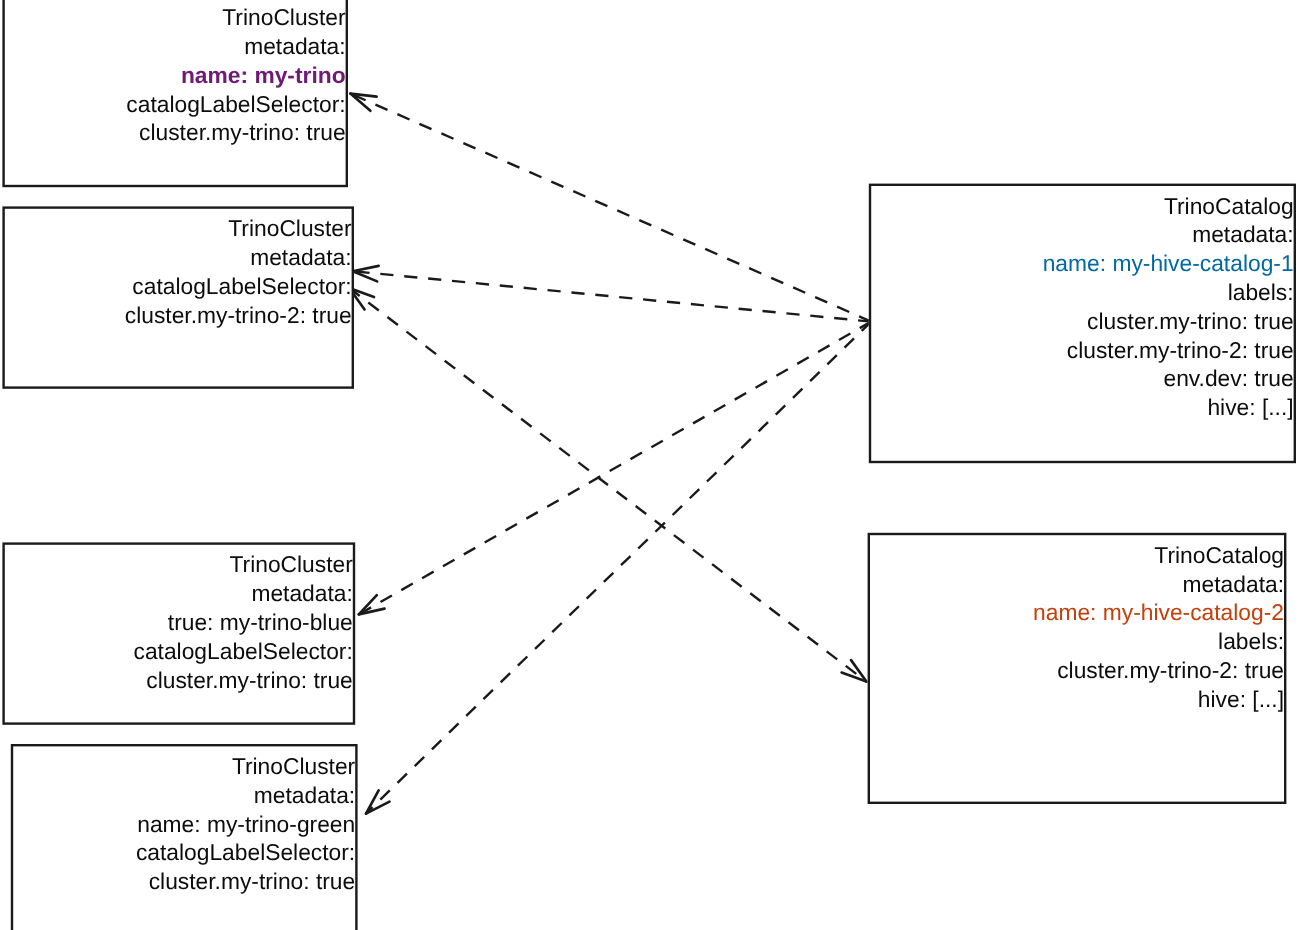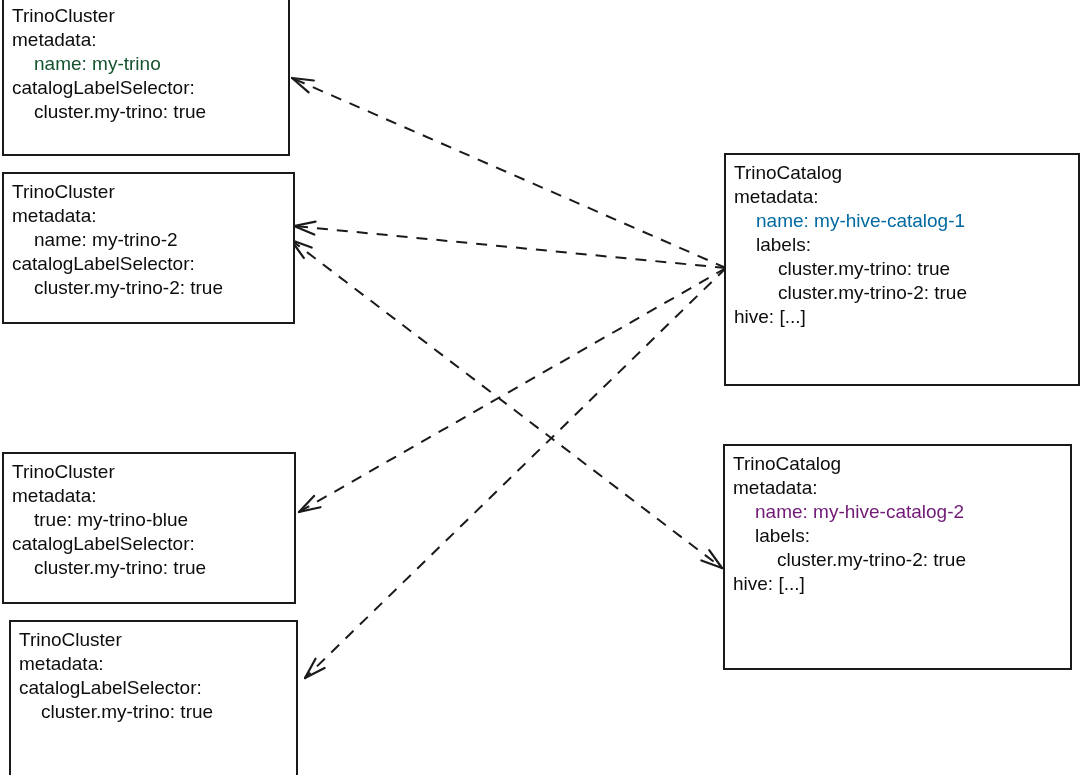--- a/index.html
+++ b/index.html
@@ -9,20 +9,21 @@
   }
   body {
     font-family: "Liberation Sans", sans-serif;
   }
   #canvas {
     position: relative;
     width: 1082px;
     height: 775px;
     background: #ffffff;
     overflow: hidden;
+    text-align: right;
   }
   #edges {
     position: absolute;
     left: 0;
     top: 0;
     width: 1082px;
     height: 775px;
     pointer-events: none;
   }
   .node {
@@ -86,56 +87,57 @@
           <line x1="291" y1="240" x2="311.66229497442396" y2="247.55444017713393" stroke="#1a1a1a" stroke-width="2.2" stroke-linecap="round"></line>
           <line x1="291" y1="240" x2="303.78777014142963" y2="257.9017578692697" stroke="#1a1a1a" stroke-width="2.2" stroke-linecap="round"></line>
         </g>
       </g>
     </svg>
 
   <div id="nodes">
       <div class="node" style="left: 2px; top: -4px; width: 288px; height: 160px; border-color: rgb(26, 26, 26);">
         <div class="node-line" style="color: rgb(13, 13, 13);">TrinoCluster</div>
         <div class="node-line" style="color: rgb(13, 13, 13);">metadata:</div>
-        <div class="node-line indent-1" style="color: #14532d;">name: my-trino</div>
+        <div class="node-line indent-1" style="color: #701a75; font-weight: bold;">name: my-trino</div>
         <div class="node-line" style="color: rgb(13, 13, 13);">catalogLabelSelector:</div>
         <div class="node-line indent-1" style="color: rgb(13, 13, 13);">cluster.my-trino: true</div>
       </div>
       <div class="node" style="left: 2px; top: 172px; width: 293px; height: 152px; border-color: rgb(26, 26, 26);">
         <div class="node-line" style="color: rgb(13, 13, 13);">TrinoCluster</div>
         <div class="node-line" style="color: rgb(13, 13, 13);">metadata:</div>
-        <div class="node-line indent-1" style="color: rgb(13, 13, 13);">name: my-trino-2</div>
         <div class="node-line" style="color: rgb(13, 13, 13);">catalogLabelSelector:</div>
         <div class="node-line indent-1" style="color: rgb(13, 13, 13);">cluster.my-trino-2: true</div>
       </div>
       <div class="node" style="left: 2px; top: 452px; width: 294px; height: 152px; border-color: rgb(26, 26, 26);">
         <div class="node-line" style="color: rgb(13, 13, 13);">TrinoCluster</div>
         <div class="node-line" style="color: rgb(13, 13, 13);">metadata:</div>
         <div class="node-line indent-1" style="color: rgb(13, 13, 13);">true: my-trino-blue</div>
         <div class="node-line" style="color: rgb(13, 13, 13);">catalogLabelSelector:</div>
         <div class="node-line indent-1" style="color: rgb(13, 13, 13);">cluster.my-trino: true</div>
       </div>
       <div class="node" style="left: 9px; top: 620px; width: 289px; height: 160px; border-color: rgb(26, 26, 26);">
         <div class="node-line" style="color: rgb(13, 13, 13);">TrinoCluster</div>
         <div class="node-line" style="color: rgb(13, 13, 13);">metadata:</div>
+        <div class="node-line indent-1" style="color: rgb(13, 13, 13);">name: my-trino-green</div>
         <div class="node-line" style="color: rgb(13, 13, 13);">catalogLabelSelector:</div>
         <div class="node-line indent-1" style="color: rgb(13, 13, 13);">cluster.my-trino: true</div>
       </div>
       <div class="node" style="left: 724px; top: 153px; width: 356px; height: 233px; border-color: rgb(26, 26, 26);">
         <div class="node-line" style="color: rgb(13, 13, 13);">TrinoCatalog</div>
         <div class="node-line" style="color: rgb(13, 13, 13);">metadata:</div>
         <div class="node-line indent-1" style="color: #0369a1;">name: my-hive-catalog-1</div>
         <div class="node-line indent-1" style="color: rgb(13, 13, 13);">labels:</div>
         <div class="node-line indent-2" style="color: rgb(13, 13, 13);">cluster.my-trino: true</div>
         <div class="node-line indent-2" style="color: rgb(13, 13, 13);">cluster.my-trino-2: true</div>
+        <div class="node-line indent-2" style="color: rgb(13, 13, 13);">env.dev: true</div>
         <div class="node-line" style="color: rgb(13, 13, 13);">hive: [...]</div>
       </div>
       <div class="node" style="left: 723px; top: 444px; width: 349px; height: 226px; border-color: rgb(26, 26, 26);">
         <div class="node-line" style="color: rgb(13, 13, 13);">TrinoCatalog</div>
         <div class="node-line" style="color: rgb(13, 13, 13);">metadata:</div>
-        <div class="node-line indent-1" style="color: #701a75;">name: my-hive-catalog-2</div>
+        <div class="node-line indent-1" style="color: #c2410c;">name: my-hive-catalog-2</div>
         <div class="node-line indent-1" style="color: rgb(13, 13, 13);">labels:</div>
         <div class="node-line indent-2" style="color: rgb(13, 13, 13);">cluster.my-trino-2: true</div>
         <div class="node-line" style="color: rgb(13, 13, 13);">hive: [...]</div>
       </div>
     </div>
 
 </div>
 
 </body></html>

